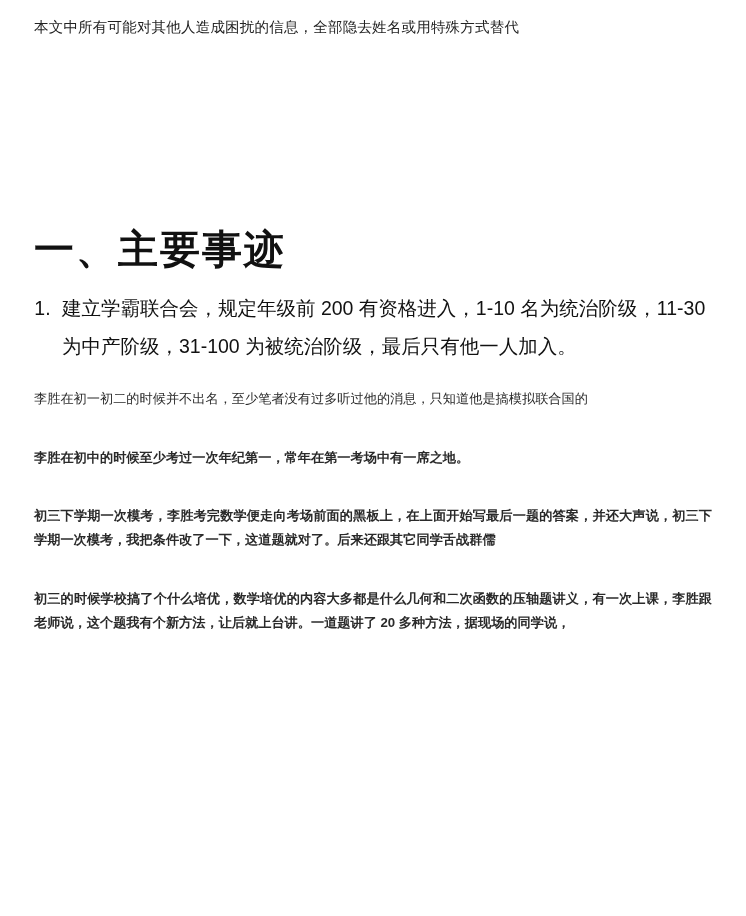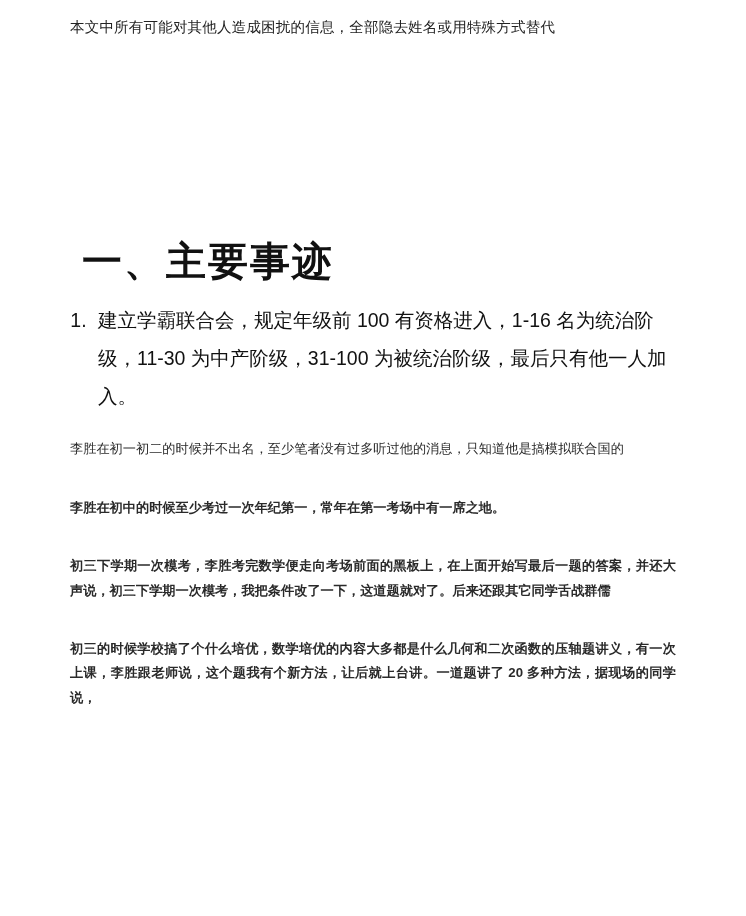--- a/index.html
+++ b/index.html
@@ -12,35 +12,35 @@
     height: 916px;
     overflow: hidden;
     font-family: "Liberation Sans", sans-serif;
     color: #1a1a1a;
   }
   .page {
     position: relative;
     width: 746px;
     height: 916px;
     box-sizing: border-box;
-    padding: 0 70px;
+    padding: 0 34px;
     background: #ffffff;
   }
   .notice {
     padding-top: 16px;
     font-size: 14.5px;
     line-height: 1.6;
     color: #222222;
     letter-spacing: 0.2px;
   }
   .spacer-top {
     height: 186px;
   }
   h1.section-title {
-    margin: 12px;
+    margin: 0;
     font-size: 40px;
     font-weight: bold;
     letter-spacing: 2px;
     color: #111111;
     line-height: 1.2;
   }
   .subnote {
     margin-top: 30px;
     font-size: 14px;
     color: #222222;
@@ -75,21 +75,21 @@
 <div class="page">
 
   <div class="notice">本文中所有可能对其他人造成困扰的信息，全部隐去姓名或用特殊方式替代</div>
 
   <div class="spacer-top"></div>
 
   <h1 class="section-title">一、主要事迹</h1>
 
 
   <ol class="main-list">
-    <li>建立学霸联合会，规定年级前 100 有资格进入，1-16 名为统治阶级，11-30 为中产阶级，31-100 为被统治阶级，最后只有他一人加入。</li>
+    <li>建立学霸联合会，规定年级前 200 有资格进入，1-10 名为统治阶级，11-30 为中产阶级，31-100 为被统治阶级，最后只有他一人加入。</li>
   </ol>
 
   <div class="para first">李胜在初一初二的时候并不出名，至少笔者没有过多听过他的消息，只知道他是搞模拟联合国的</div>
   <div class="para gap">李胜在初中的时候至少考过一次年纪第一，常年在第一考场中有一席之地。</div>
   <div class="para gap">初三下学期一次模考，李胜考完数学便走向考场前面的黑板上，在上面开始写最后一题的答案，并还大声说，初三下学期一次模考，我把条件改了一下，这道题就对了。后来还跟其它同学舌战群儒</div>
   <div class="para gap">初三的时候学校搞了个什么培优，数学培优的内容大多都是什么几何和二次函数的压轴题讲义，有一次上课，李胜跟老师说，这个题我有个新方法，让后就上台讲。一道题讲了 20 多种方法，据现场的同学说，</div>
 
 </div>
 
 </body></html>

